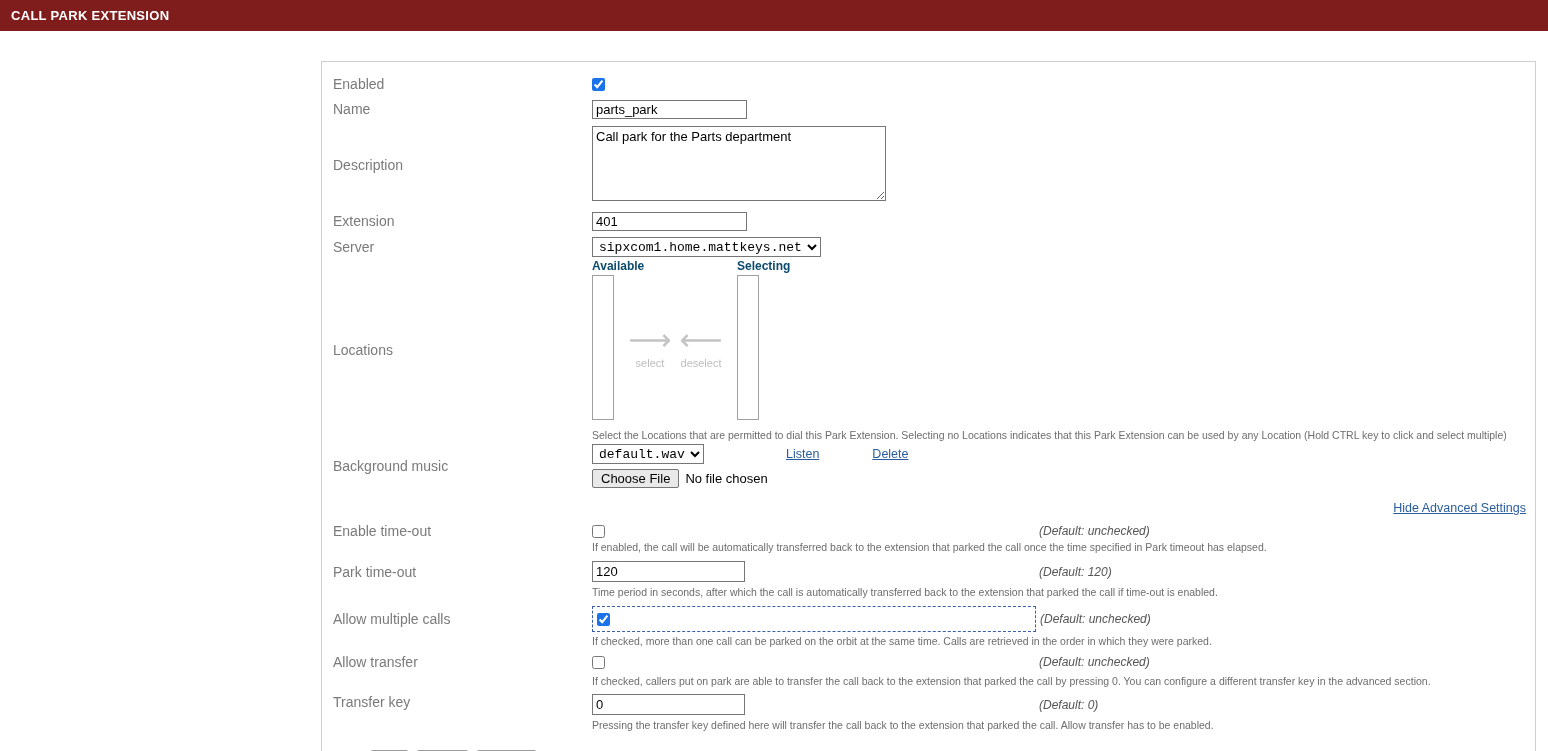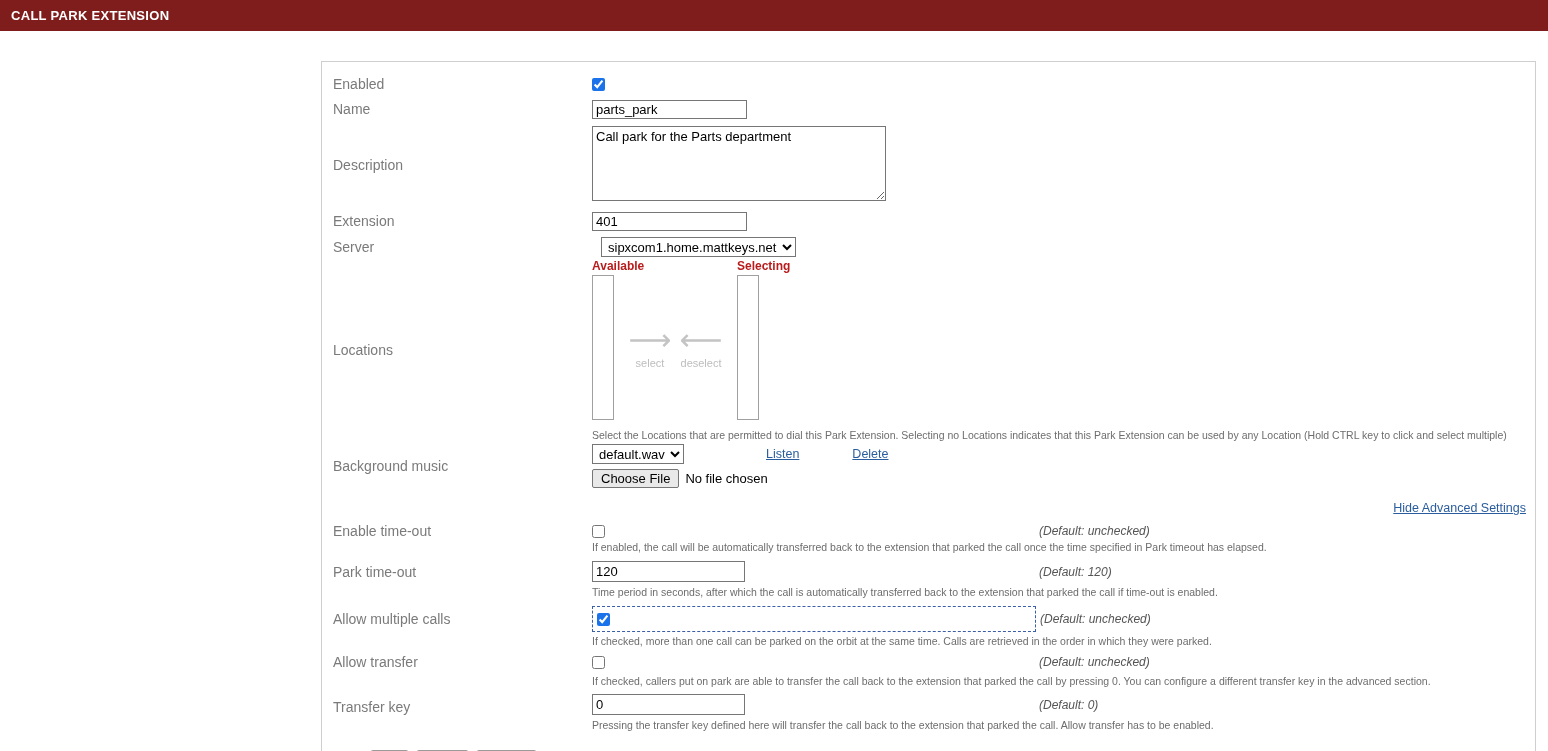--- a/index.html
+++ b/index.html
@@ -92,35 +92,35 @@
     border: 1px solid #767676;
     width: 294px;
     height: 75px;
     padding: 2px 3px;
     box-sizing: border-box;
     resize: both;
     overflow: auto;
   }
 
   select.sel {
-    font-family: Liberation Sans, sans-serif;
+    font-family: Liberation Mono, monospace;
     font-size: 13px;
     border: 1px solid #767676;
     background: #fff;
     padding: 1px 2px;
     height: 20px;
     box-sizing: border-box;
   }
 
   
   .locations-head {
     display: flex;
     font-size: 12px;
     font-weight: bold;
-    color: #b91c1c;
+    color: #0c4a6e;
     margin-bottom: 2px;
   }
   .loc-head-available { width: 78px; }
   .loc-head-selected { width: 120px; }
 
   .dual-list {
     display: flex;
     align-items: flex-start;
   }
   .list-box {
@@ -243,21 +243,21 @@
       </div>
     </div>
 
     <div class="row" style="height:26px;align-items:center;">
       <div class="label-cell">Extension</div>
       <div class="field-cell">
         <input class="text-input w155b" type="text" value="401" style="">
       </div>
     </div>
 
-    <div class="row" style="height:26px;align-items:center;gap:9px;">
+    <div class="row" style="height:26px;align-items:center;">
       <div class="label-cell">Server</div>
       <div class="field-cell">
         <select class="sel">
           <option>sipxcom1.home.mattkeys.net</option>
         </select>
       </div>
     </div>
 
     <div class="row" style="height:180px;align-items:center;">
       <div class="label-cell">Locations</div>
@@ -371,21 +371,21 @@
         </div>
       </div>
     </div>
     <div class="row" style="margin-top:3px;">
       <div class="label-cell"></div>
       <div class="field-cell">
           <div class="hint">If checked, callers put on park are able to transfer the call back to the extension that parked the call by pressing 0. You can configure a different transfer key in the advanced section.</div>
         </div>
     </div>
 
-    <div class="row" style="margin-top:6px;align-items:flex-end;">
+    <div class="row" style="margin-top:6px;align-items:flex-start;">
       <div class="label-cell">Transfer key</div>
       <div class="field-cell">
         <div style="display:flex;align-items:center;">
           <div style="width:447px;">
             <input class="text-input" style="width: 153px; height: 21px;" type="text" value="0">
           </div>
           <span class="default-note">(Default: 0)</span>
         </div>
       </div>
     </div>

